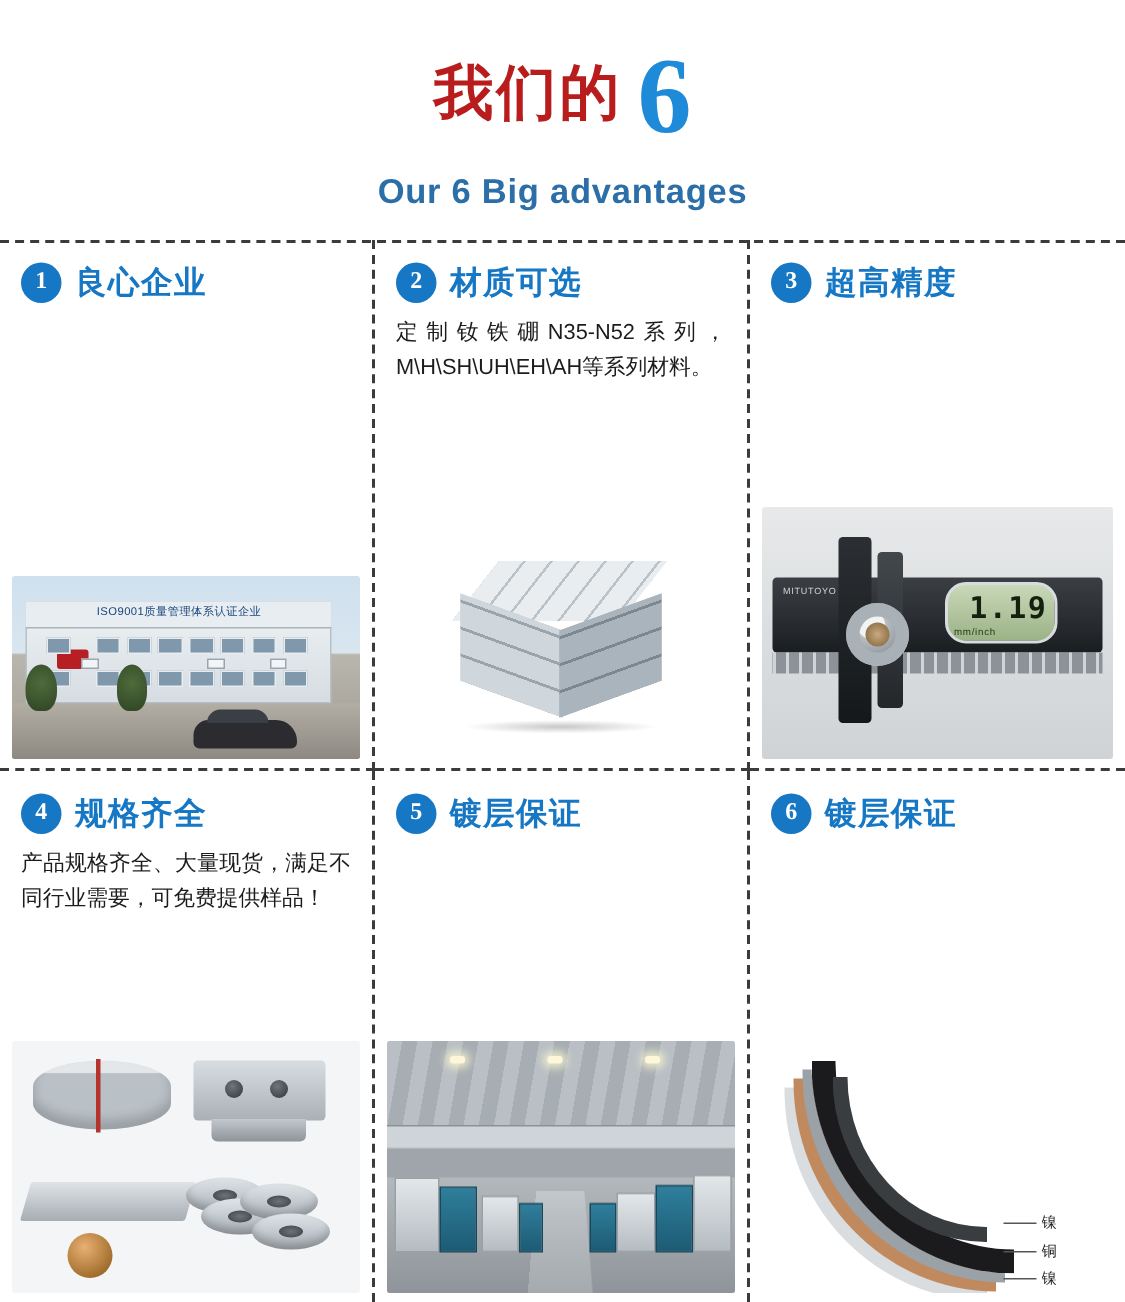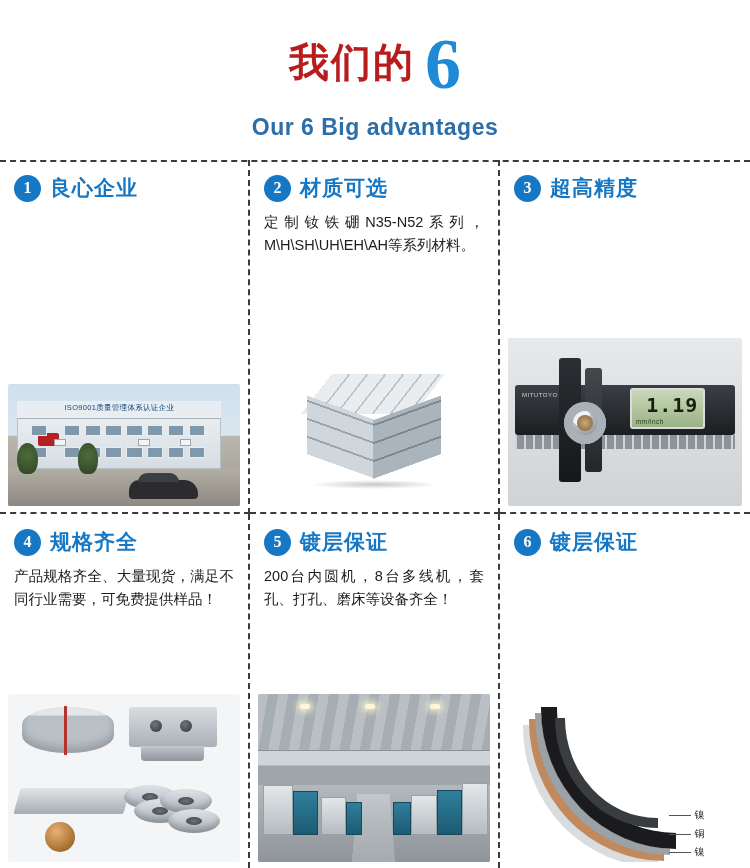--- a/index.html
+++ b/index.html
@@ -210,21 +210,21 @@
     background: linear-gradient(#3b3f44, #1b1e21);
     border-radius: 3px;
   }
   .ph3 .scale {
     position:absolute; left:3%; top:58%; width:94%; height: 8%;
     background: repeating-linear-gradient(90deg,#cfd4d8 0 2px, #8c9297 2px 9px);
   }
   .ph3 .lcd {
     position:absolute; left:52%; top:30%; width:32%; height:24%;
     background: linear-gradient(#c9d8b9,#9bb286);
-    border:2px solid #d8dcdf; border-radius:3px;padding-left:36px;
+    border:2px solid #d8dcdf; border-radius:14px;padding-left:36px;
   }
   .ph3 .lcdnum {
     position:absolute; right:6%; top:6%;
     font-family: "DejaVu Sans Mono", monospace;
     font-size: 20px; font-weight: bold; color:#14210f; letter-spacing:1px;
   }
   .ph3 .lcdunit{
     position:absolute; left:6%; bottom:4%;
     font-size:6.5px; color:#243a1a; letter-spacing:.5px;
   }
@@ -469,21 +469,20 @@
           <div class="r r4"></div>
         </div>
       </div>
     </div>
 
     <div class="cell c5">
       <div class="cell-head">
         <div class="num-badge">5</div>
         <div class="cell-title">镀层保证</div>
       </div>
-      <p class="cell-text">200台内圆机，8台多线机，套孔、打孔、磨床等设备齐全！</p>
       <div class="photo ph5">
         <div class="roof"></div>
         <div class="lamp" style="left:18%"></div>
         <div class="lamp" style="left:46%"></div>
         <div class="lamp" style="left:74%"></div>
         <div class="floor"></div>
         <div class="aisle"></div>
         <div class="machw" style="left:2%;width:13%;height:30%"></div>
         <div class="mach" style="left:15%;width:11%;height:26%"></div>
         <div class="machw" style="left:27%;width:11%;height:23%"></div>

